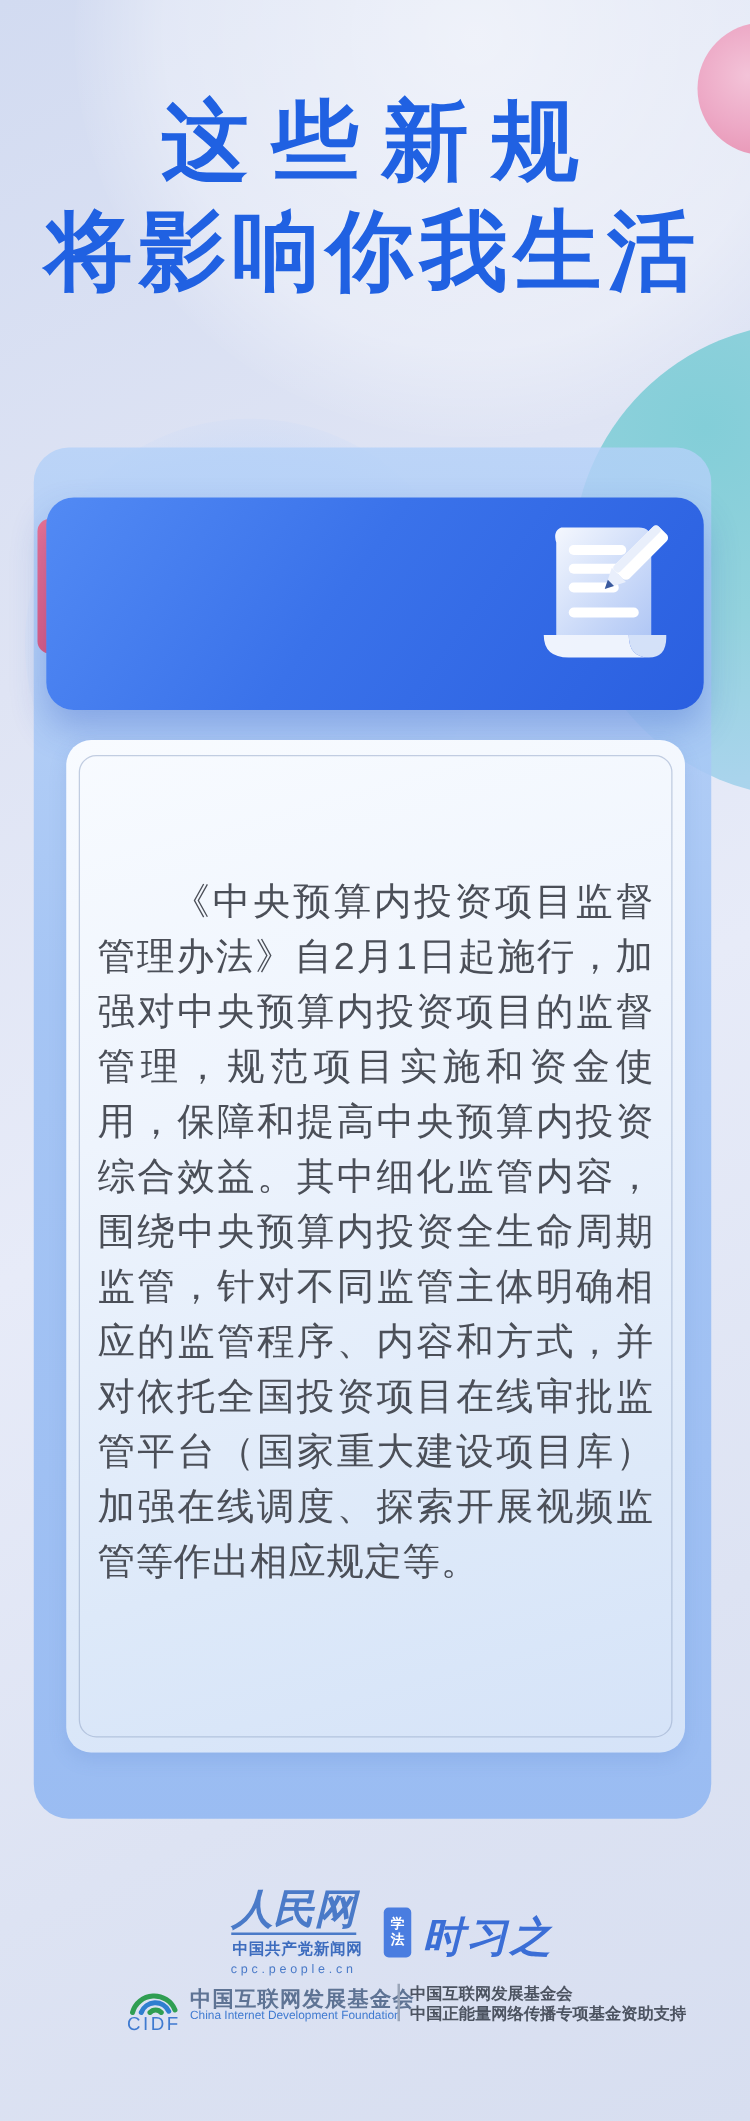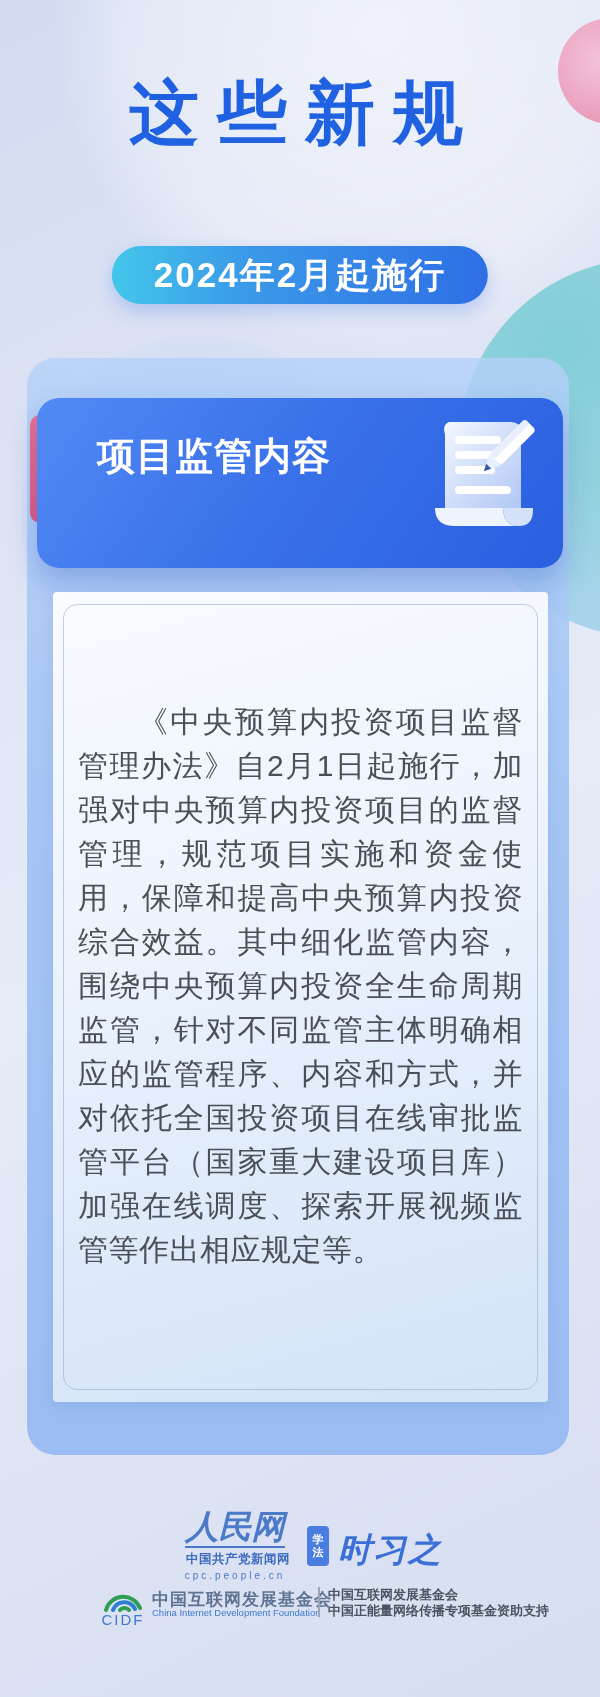--- a/index.html
+++ b/index.html
@@ -47,21 +47,21 @@
   
   .header-card { position:absolute; left:37px; top:398px; width:526px; height:170px;
     border-radius:22px;
     background:linear-gradient(125deg,#528af4 0%,#3a72ea 45%,#2a5fe0 100%);
     box-shadow:0 14px 28px rgba(40,80,190,.30); }
   .header-title { position:absolute; left:60px; top:32px; color:#ffffff;
     font-size:38px; font-weight:800; line-height:52px; letter-spacing:1px; }
   .doc-icon { position:absolute; right:16px; top:14px; width:126px; height:130px; }
   
   .inner-panel { position:absolute; left:53px; top:592px; width:495px; height:810px;
-    border-radius:4px;
+    border-radius:20px;
     background:linear-gradient(165deg,#f8fbff 0%,#eef4fd 35%,#dde9f9 75%,#d5e3f8 100%);
     box-shadow:0 6px 14px rgba(90,130,200,.18); }
   .inner-stroke { position:absolute; left:10px; top:12px; width:475px; height:786px;
     border-radius:14px; border:1px solid rgba(150,168,200,.55); }
   .body-text { position:absolute; left:25px; top:108px; width:445px;
     font-size:30px; line-height:44px; color:#4b4f58; font-weight:500;
     text-align:justify; text-indent:2em; letter-spacing:.5px; }
   
   .footer { position:absolute; left:0; top:1500px; width:600px; }
   .people-block { position:absolute; left:180px; top:10px; width:110px; text-align:center; }
@@ -89,28 +89,27 @@
 <body>
 
 <div class="poster">
 
   <div class="circle c-highlight"></div>
   <div class="circle c-pink"></div>
   <div class="circle c-teal"></div>
   <div class="circle c-soft"></div>
 
   <div class="title-line l1">这些新规</div>
-  <div class="date-badge">2024年2月起施行</div>
+  <div class="title-line l2">将影响你我生活</div>
 
   <div class="outer-card"></div>
   <div class="pink-tab"></div>
 
   <div class="header-card">
     <div class="header-title">
-      <div>项目监管内容</div>
     </div>
     <div class="doc-icon">
       <svg width="126" height="130" viewBox="0 0 126 130">
         <defs>
           <linearGradient id="paperGrad" x1="0" y1="0" x2="1" y2="1">
             <stop offset="0" stop-color="#ffffff" stop-opacity="0.95"></stop>
             <stop offset="1" stop-color="#dce8fb" stop-opacity="0.75"></stop>
           </linearGradient>
         </defs>
 

